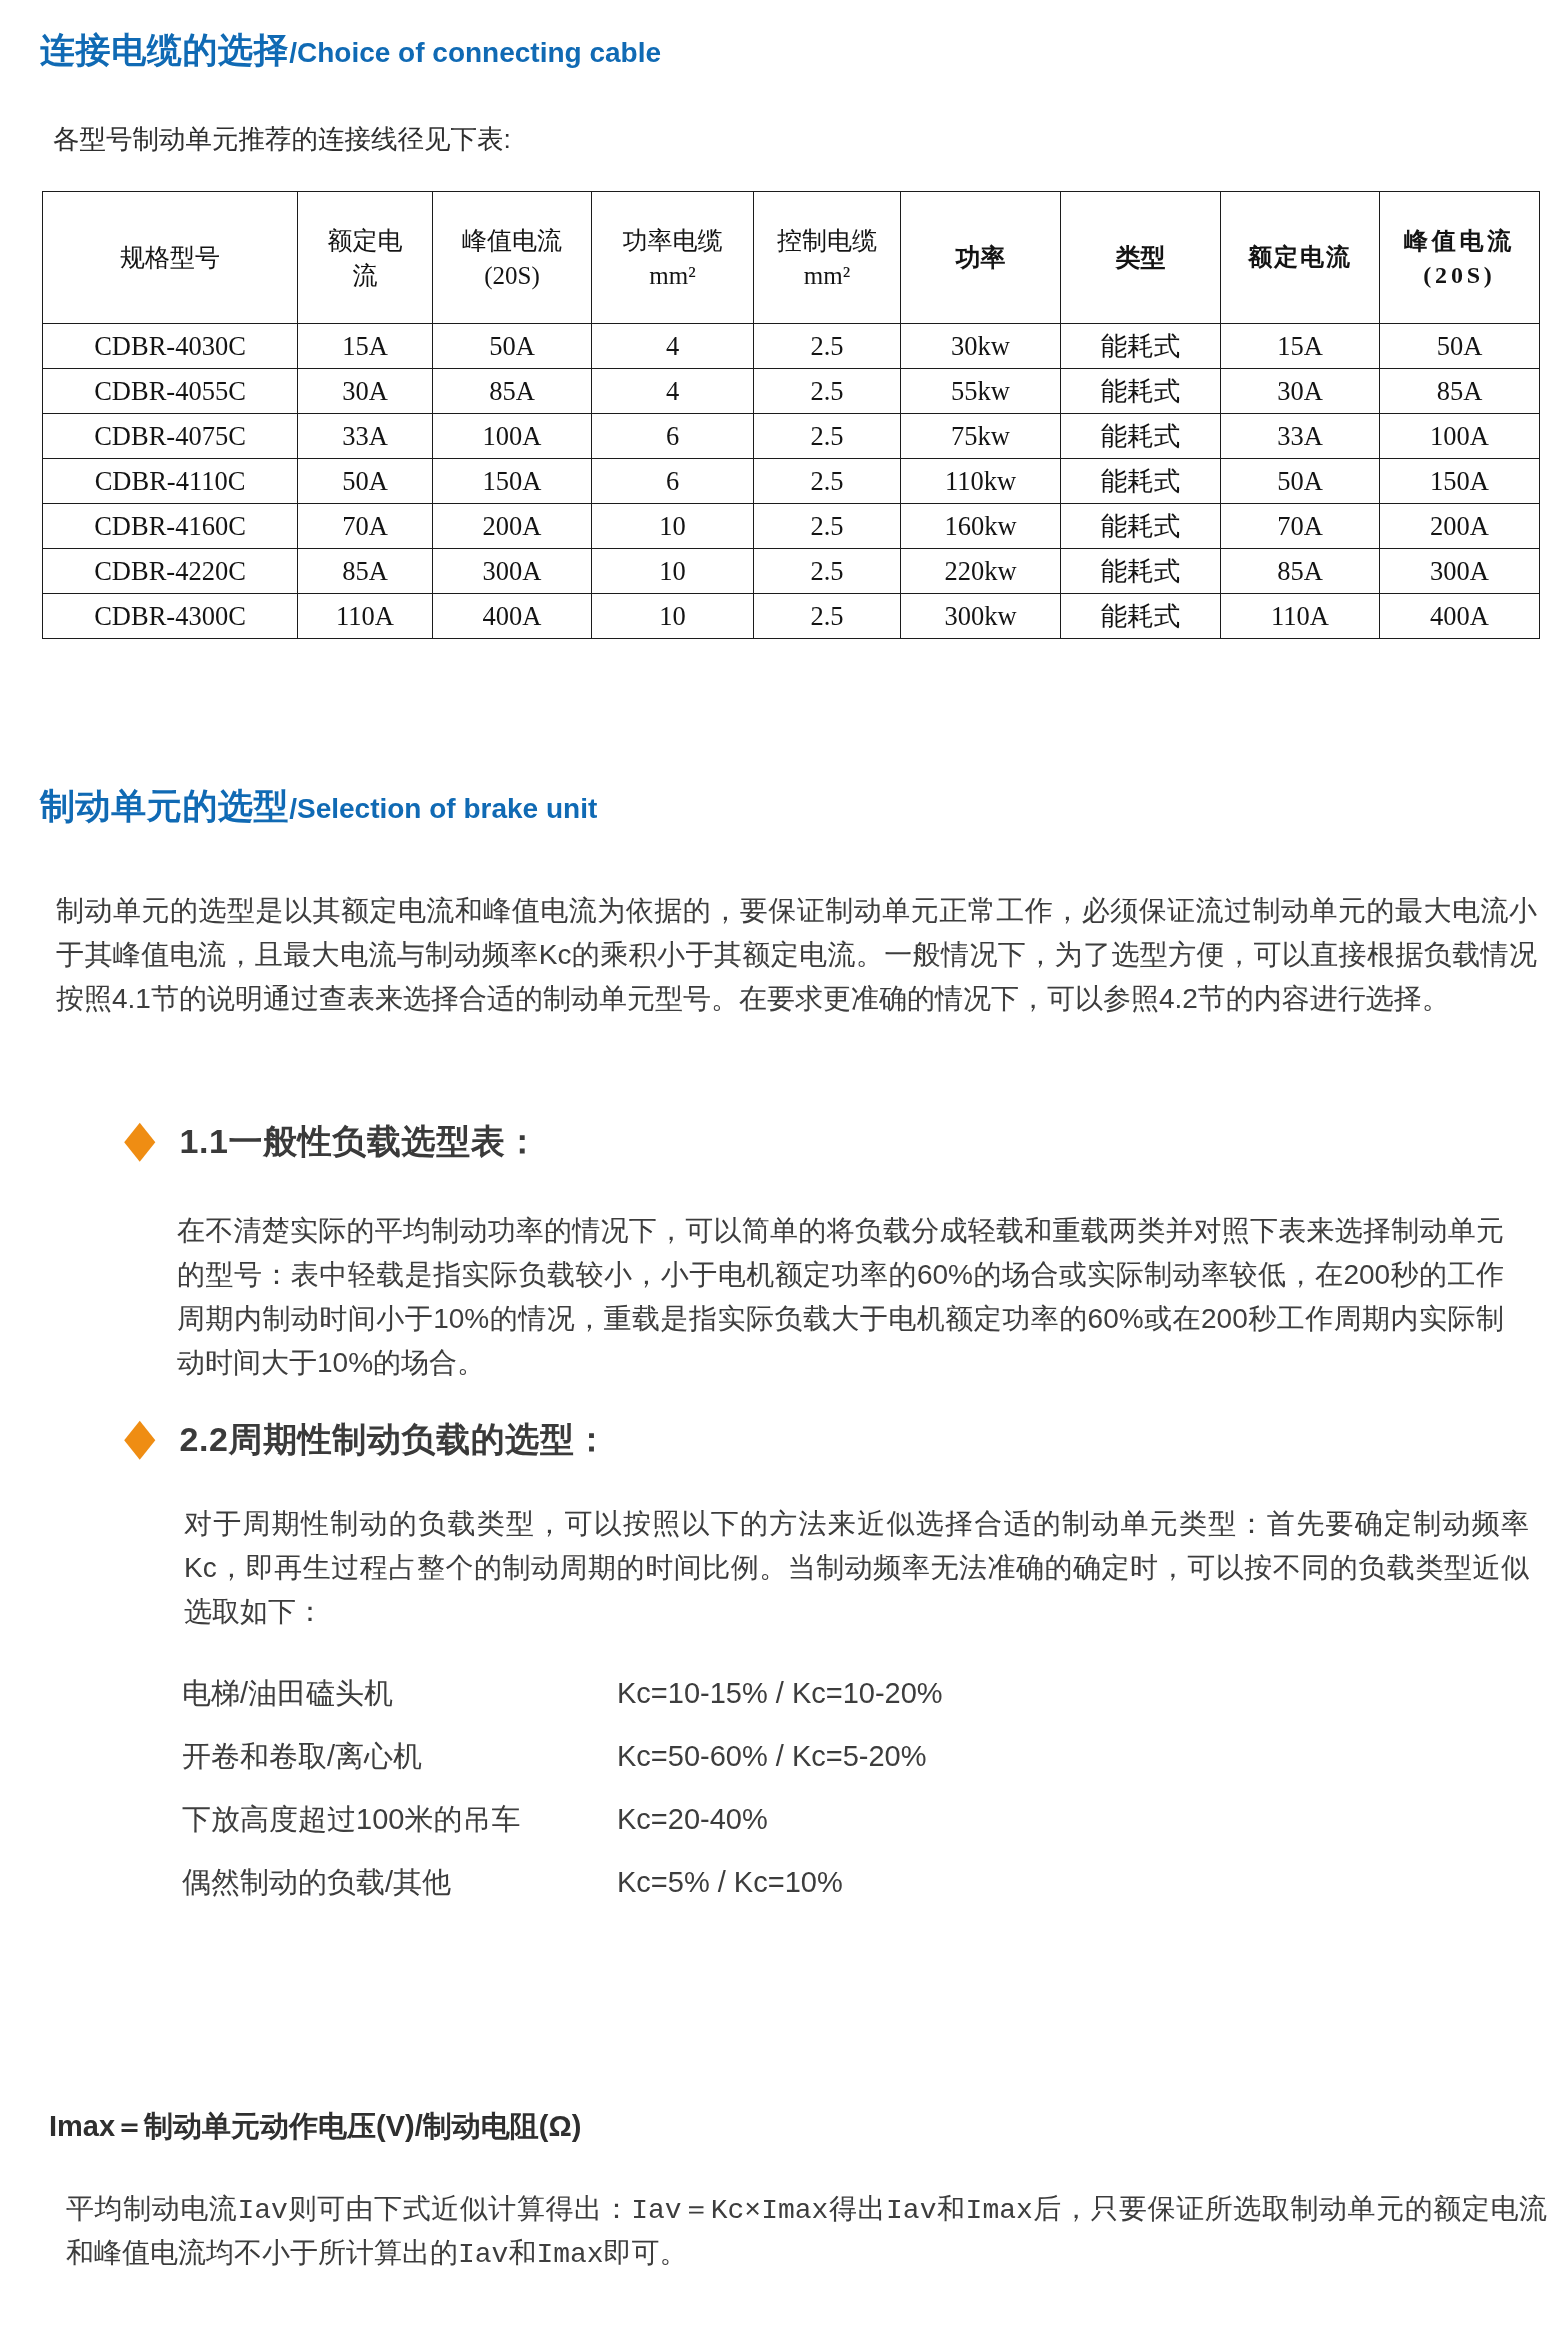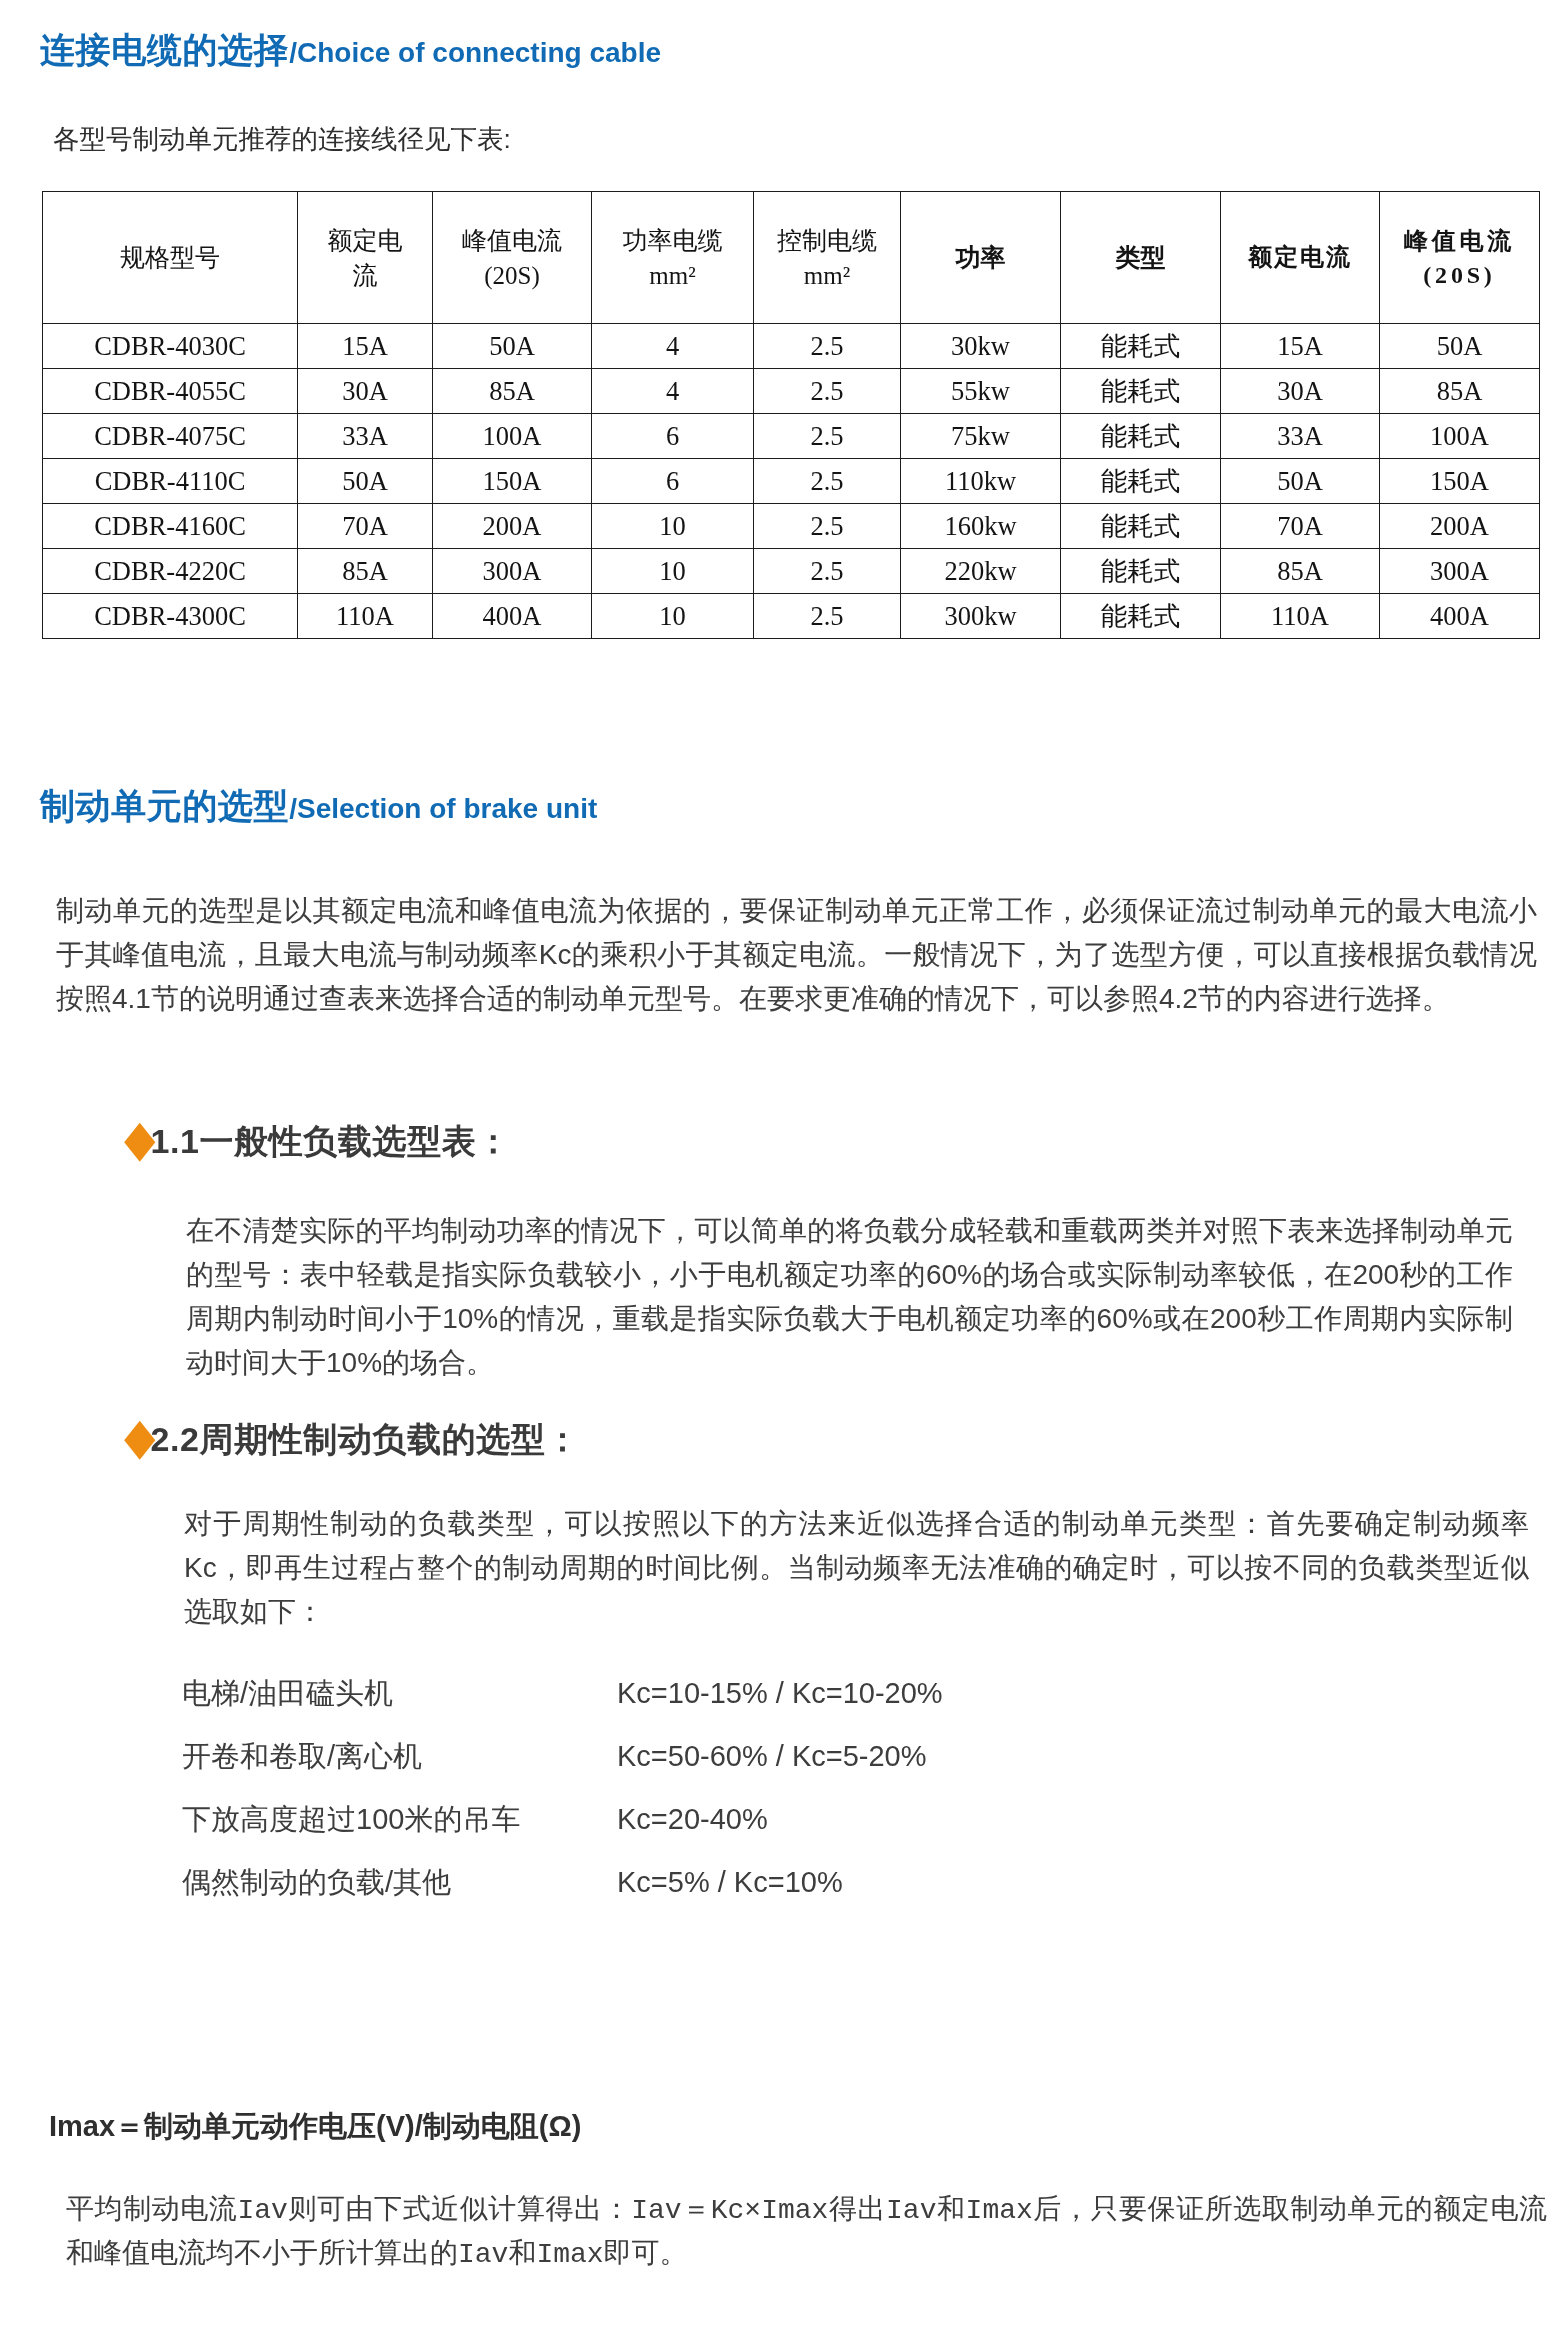--- a/index.html
+++ b/index.html
@@ -65,34 +65,34 @@
   .spec-table { border:1.9px solid #1c1c1c; }
 
   
   .para {
     position:absolute; margin:7px;
     font-size:28px; line-height:44px;
     text-align:justify;
     color:#3d3d3d;
   }
   .p-brake  { left:49px;  top:882px; width:1481px; }
-  .p-sub1   { left:179px; top:1202px; width:1327px; }
+  .p-sub1   { left:170px; top:1202px; width:1327px; }
   .p-sub2   { left:177px; top:1495px; width:1345px; }
   .p-then   { left:49px;  top:1975px; width:1481px; }
   .p-avg    { left:59px;  top:2182px; width:1481px;font-family:Liberation Mono, monospace; }
 
   
   .subhead {
     position:absolute; left:129px;
     display:flex; align-items:center;
     margin:0;
   }
   .subhead .txt {
     font-size:34px; font-weight:bold; color:#3a3a3a;
-    white-space:nowrap; letter-spacing:0.6px;
+    margin-left:29px; white-space:nowrap; letter-spacing:0.6px;
   }
   .pos-sub1 { top:1119px; }
   .pos-sub2 { top:1417px; }
   .diamond {
     width:21.5px; height:21.5px;
     background:#ef8d13;
     transform:scaleY(1.25) rotate(45deg);
     flex:0 0 auto;
   }
 

